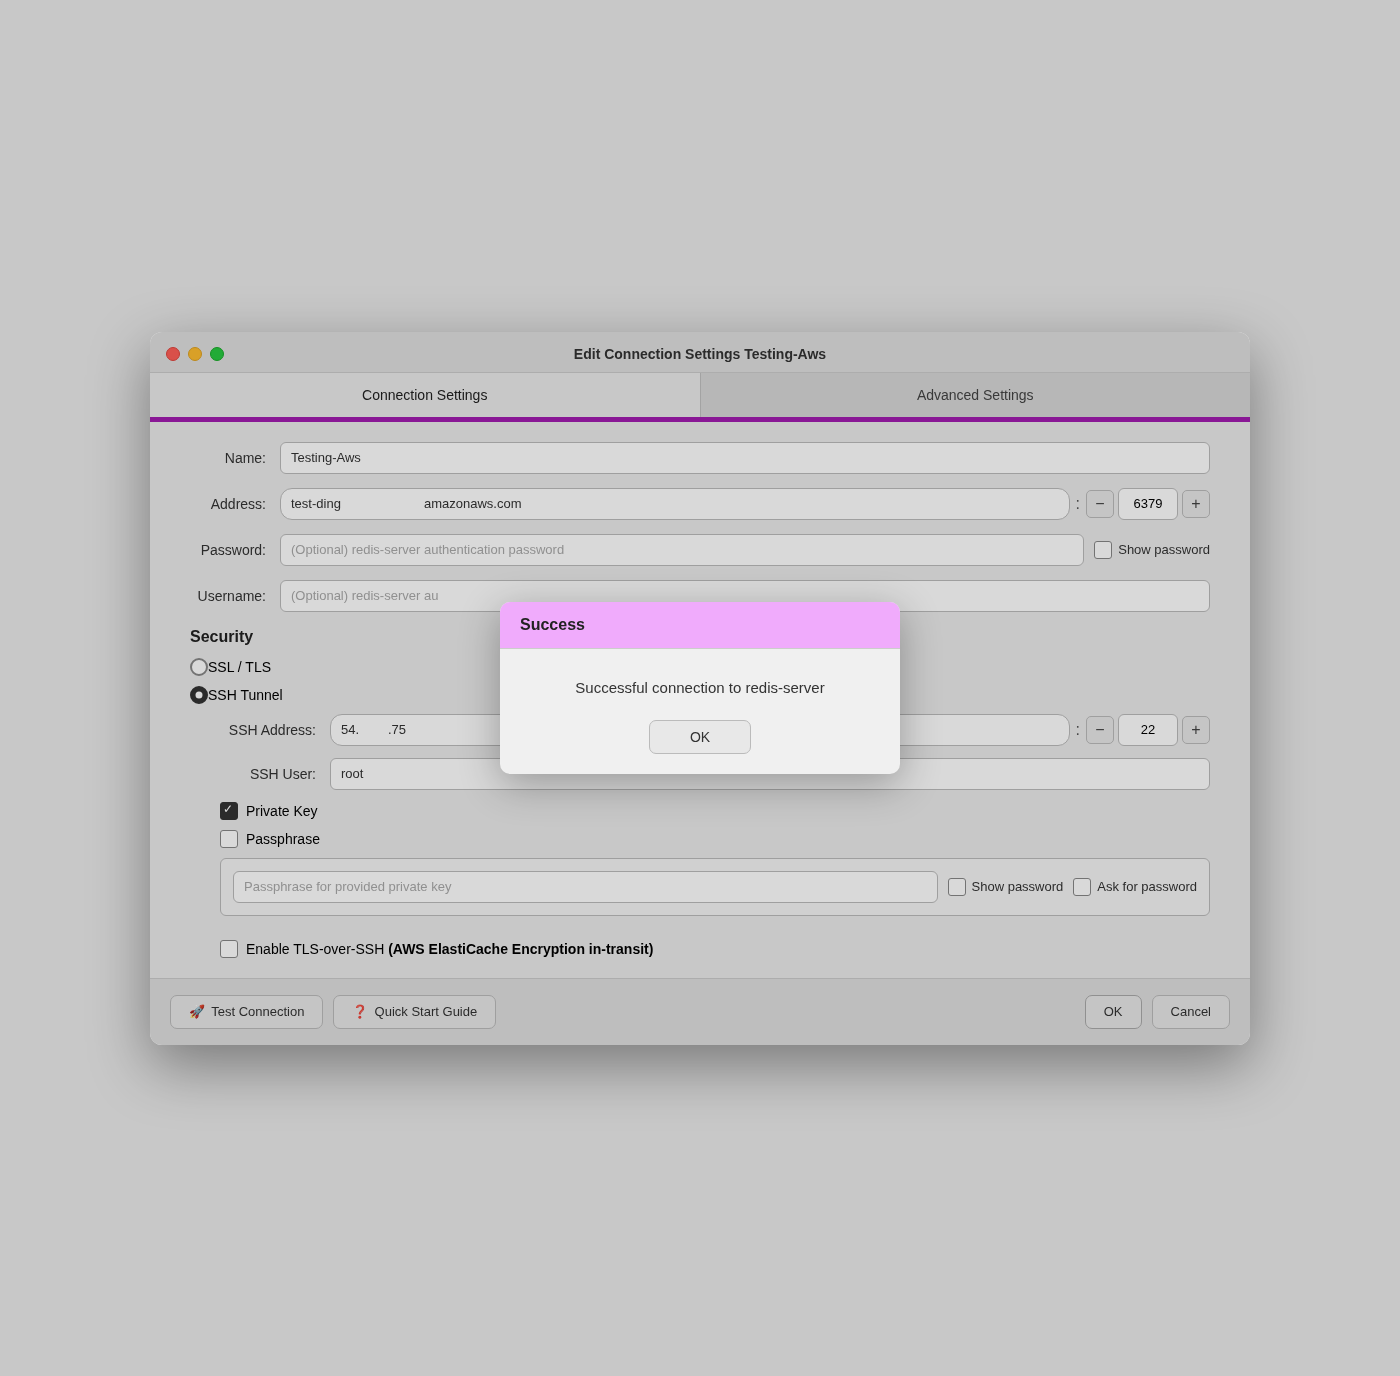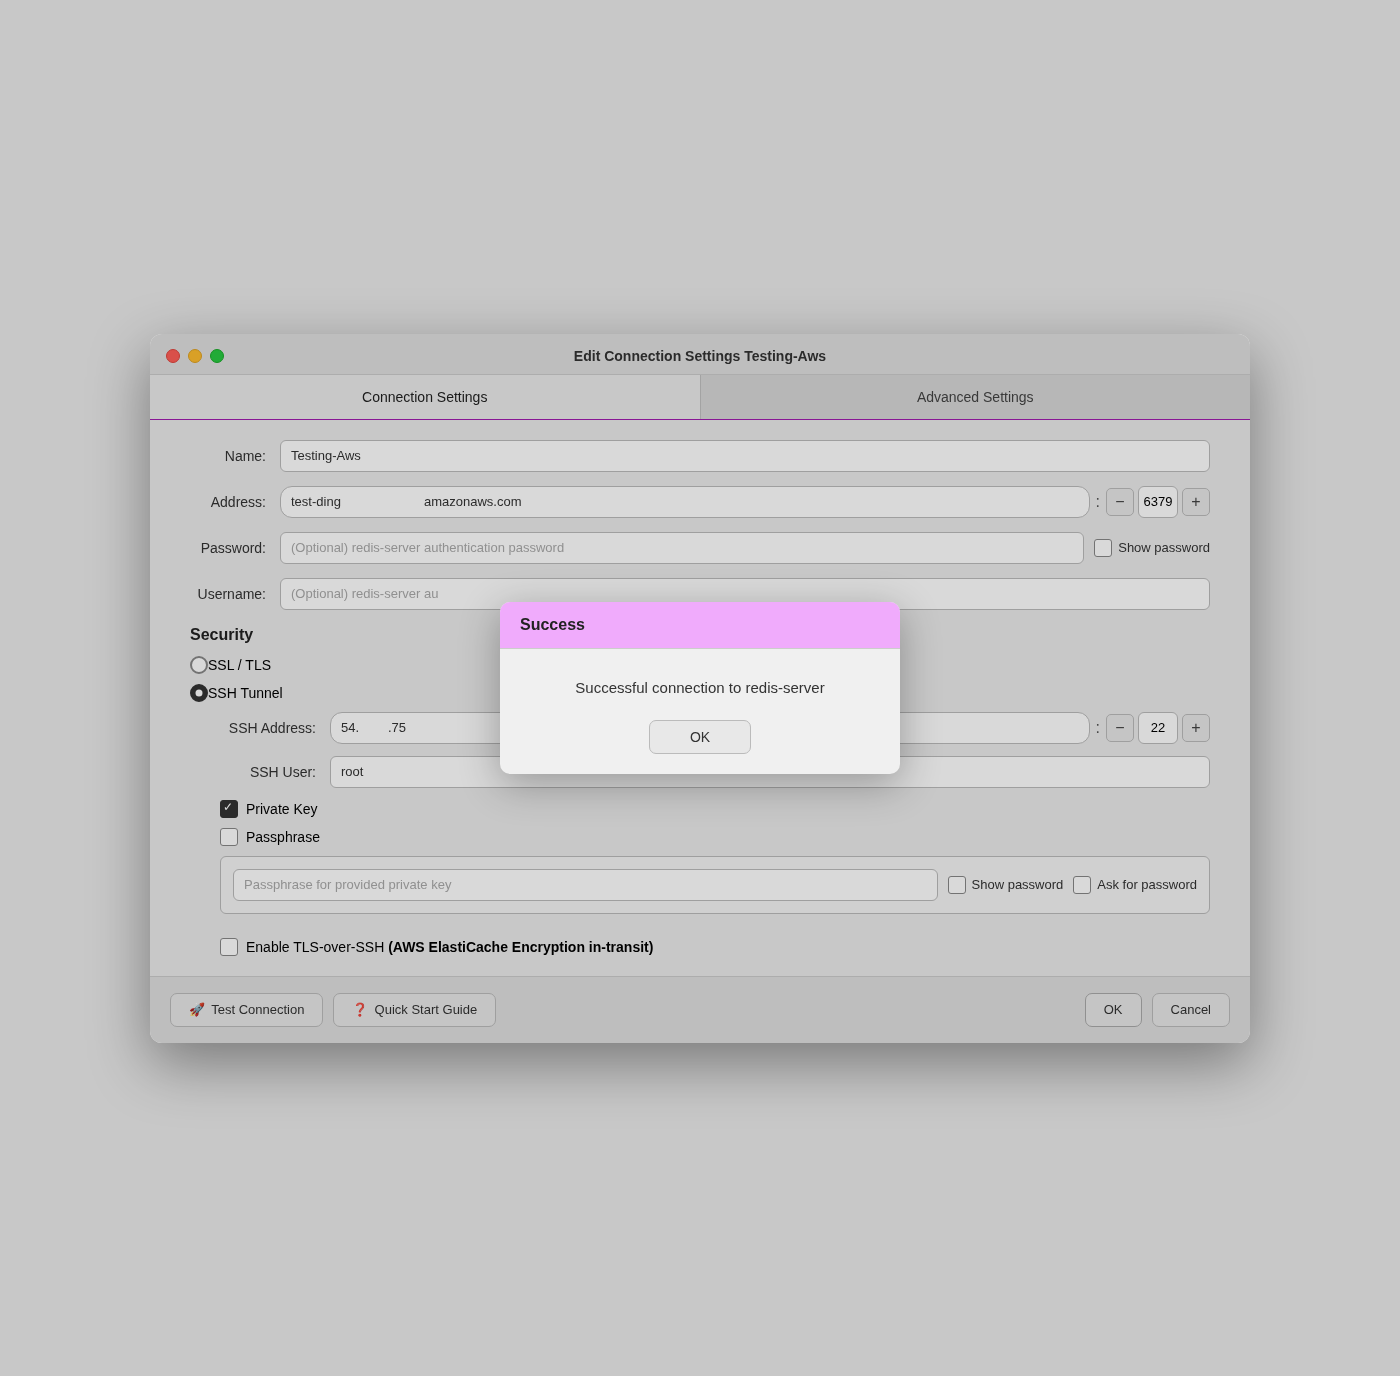--- a/index.html
+++ b/index.html
@@ -43,21 +43,21 @@
     .traffic-light.close { background: #ff5f57; border: 1px solid #e0443e; }
     .traffic-light.minimize { background: #ffbd2e; border: 1px solid #dea123; }
     .traffic-light.maximize { background: #28c941; border: 1px solid #1aab29; }
     .title-text {
       font-size: 14px;
       font-weight: 600;
       color: #333;
     }
     .tabs {
       display: flex;
-      border-bottom: 1px solid #a21caf;
+      border-bottom: 5px solid #a21caf;
     }
     .tab {
       flex: 1;
       padding: 14px 20px;
       text-align: center;
       font-size: 14px;
       color: #444;
       cursor: pointer;
       background: #d8d8d8;
     }
@@ -124,21 +124,21 @@
       border-radius: 5px;
       background: #e8e8e8;
       cursor: pointer;
       font-size: 16px;
       display: flex;
       align-items: center;
       justify-content: center;
       color: #444;
     }
     .port-input {
-      width: 40px;
+      width: 60px;
       height: 32px;
       border: 1px solid #bbb;
       border-radius: 6px;
       text-align: center;
       font-size: 13px;
       background: white;
     }
     .password-row {
       display: flex;
       align-items: center;

